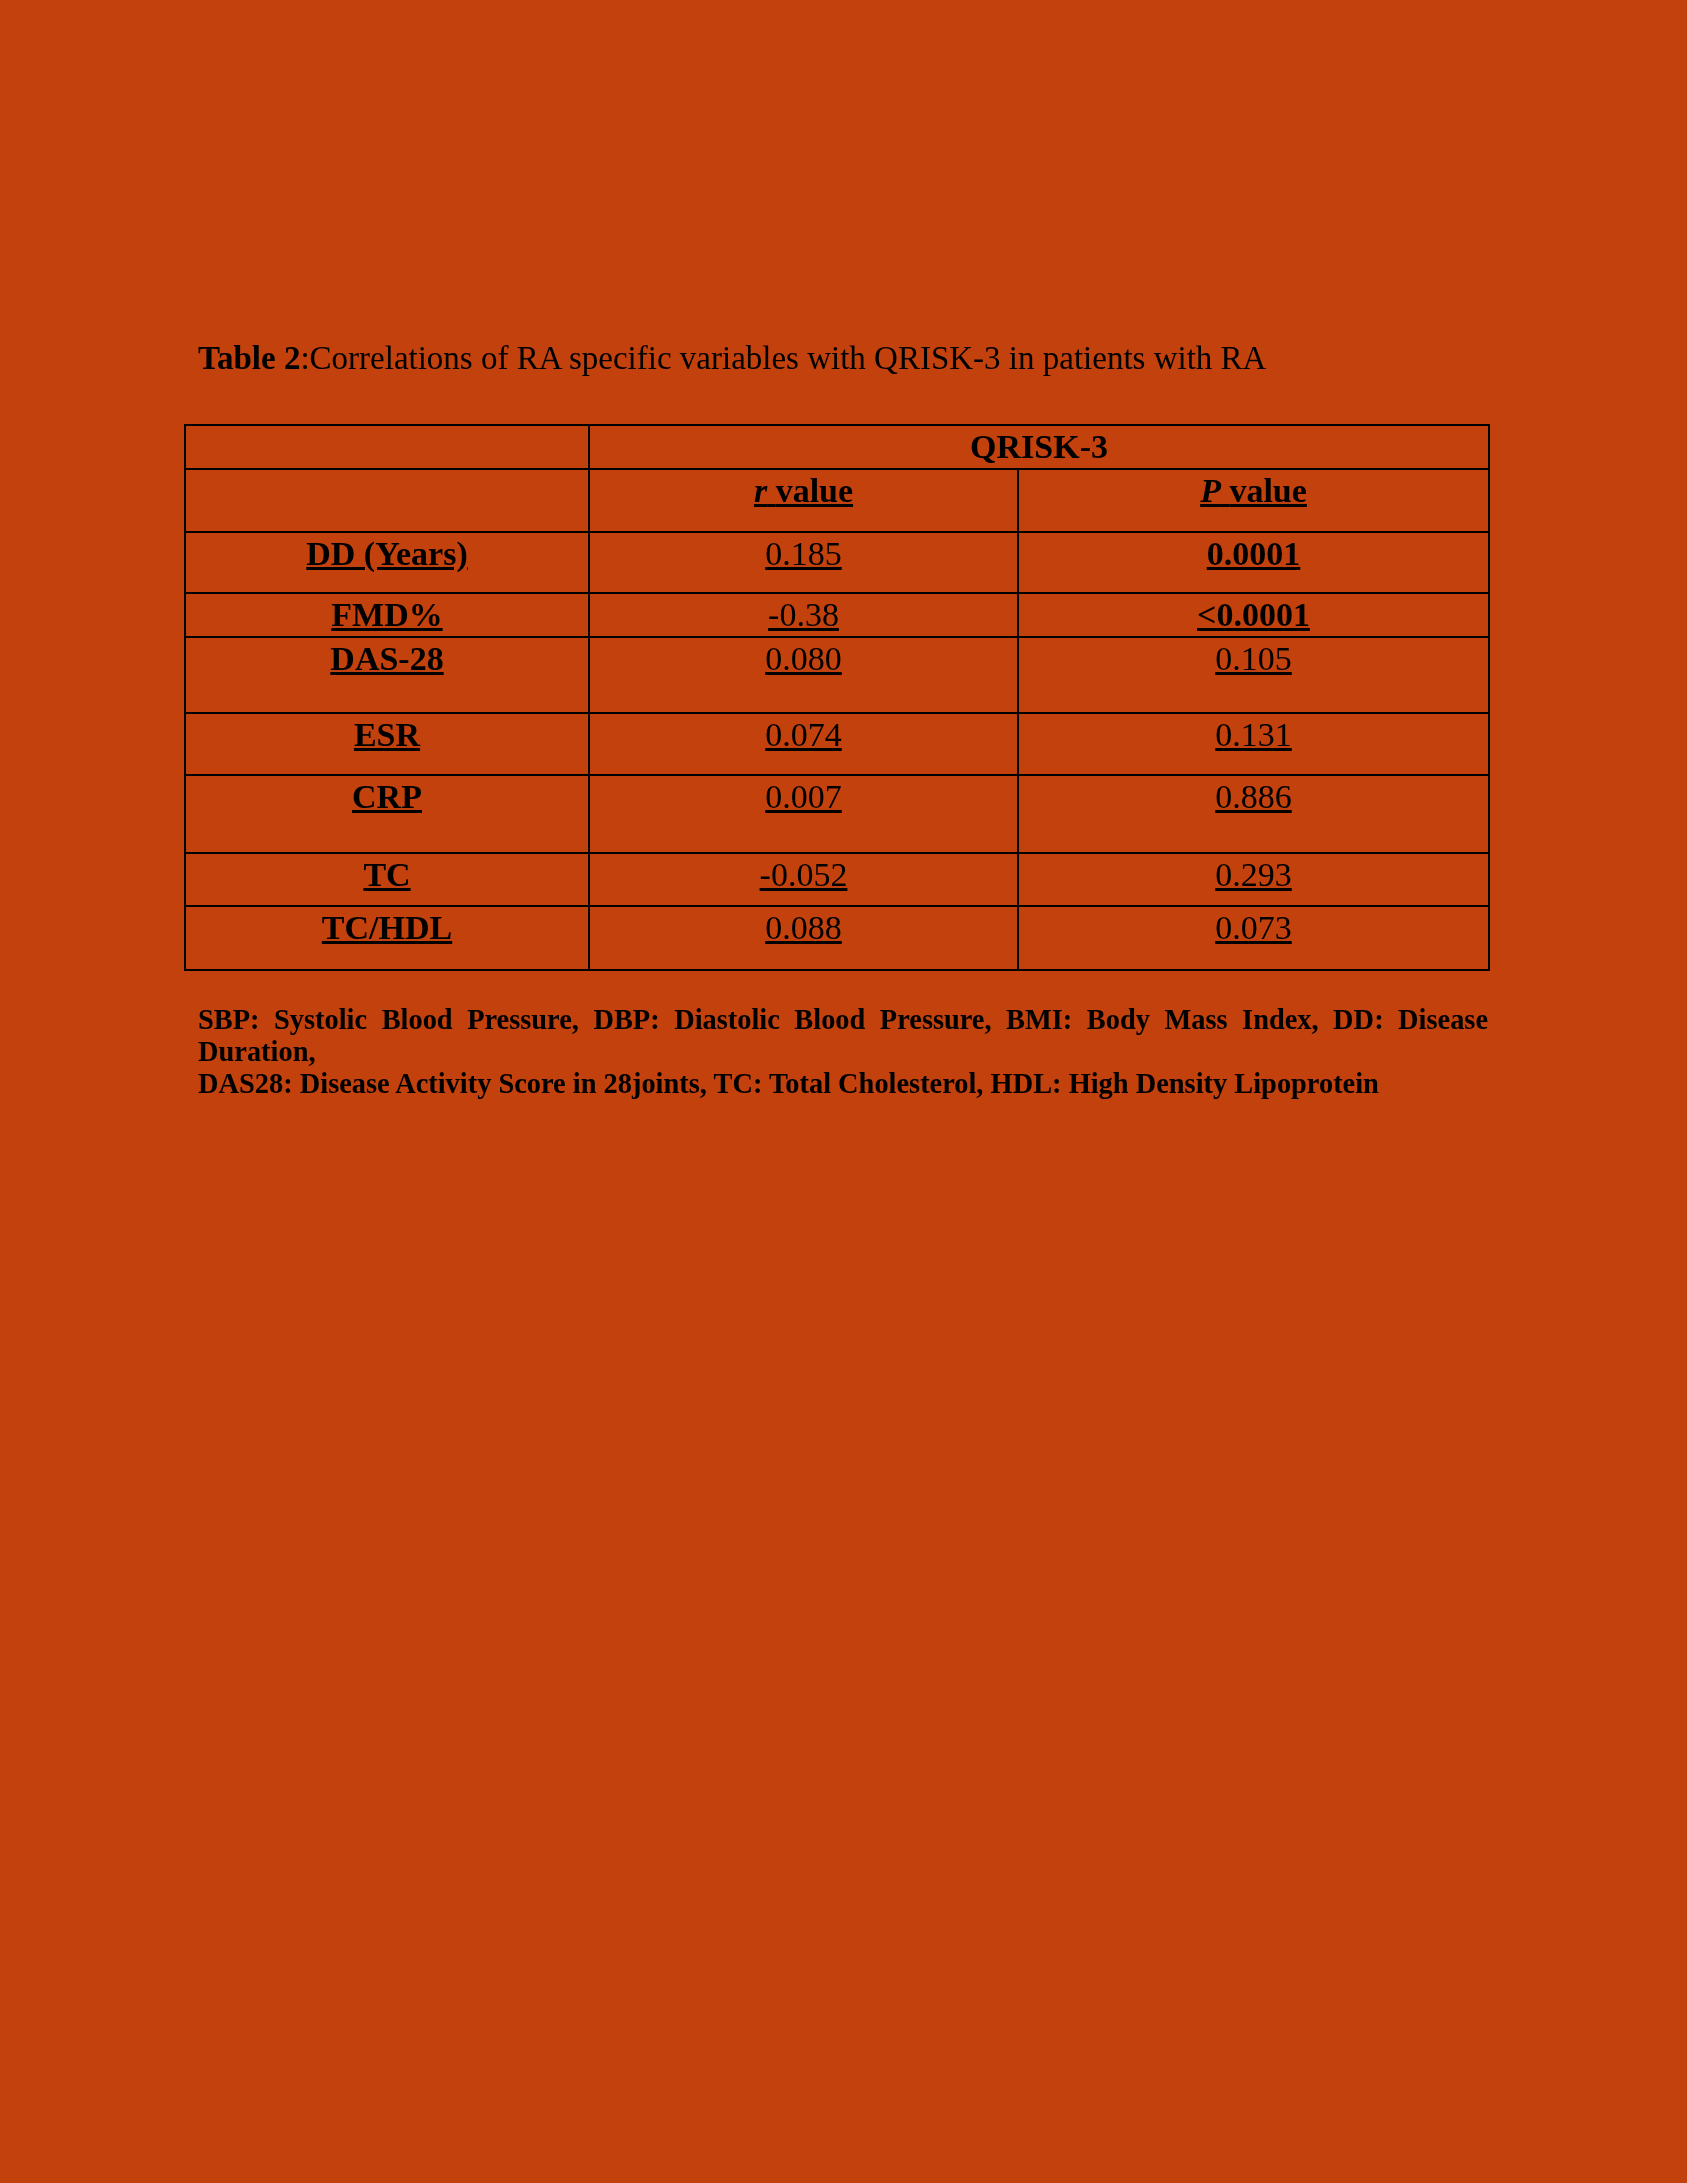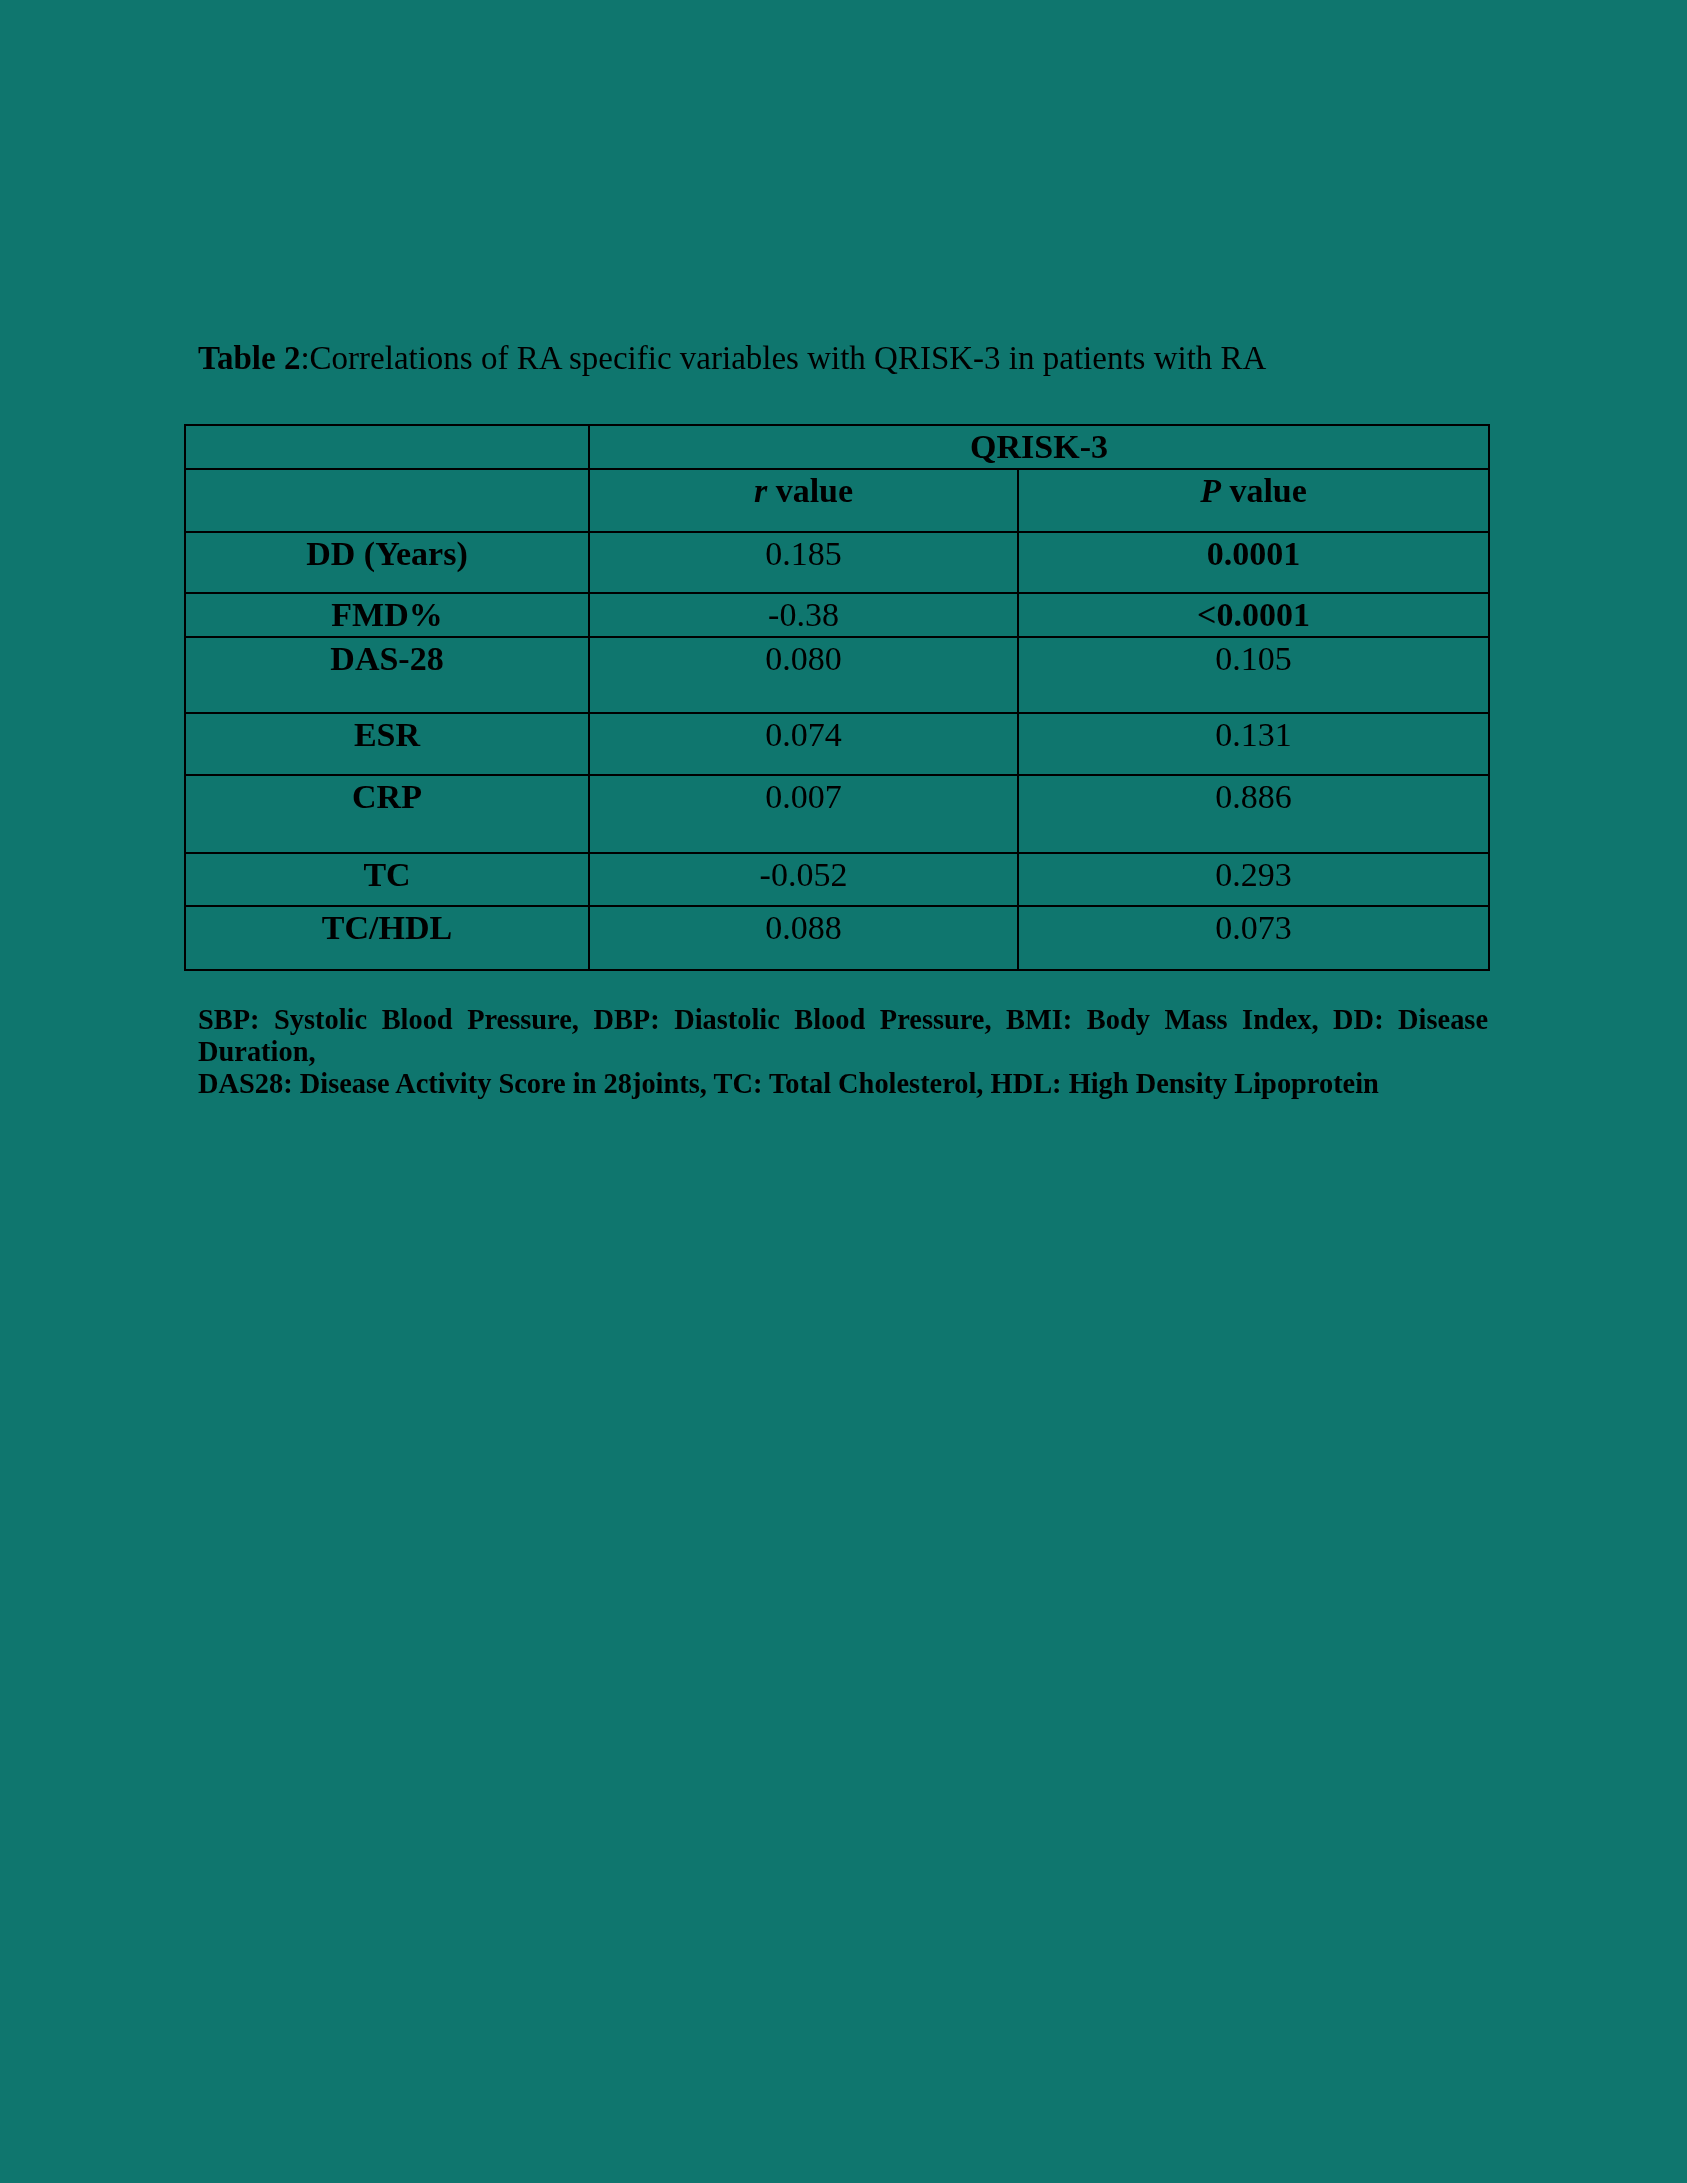--- a/index.html
+++ b/index.html
@@ -5,21 +5,21 @@
   html, body { margin: 0; padding: 0; }
   body {
     width: 1687px; height: 2183px;
     background: #ffffff;
     color: #000000;
     font-family: "Liberation Serif", serif;
   }
   .page {
     position: relative;
     width: 1687px; height: 2183px;
-    background: #0f766e;
+    background: #c2410c;
     overflow: hidden;
   }
   .caption {
     position: absolute;
     left: 198px; top: 339px;
     margin: 0;
     font-size: 33px;
     line-height: 38px;
     white-space: nowrap;
   }
@@ -32,21 +32,21 @@
     table-layout: fixed;
     font-size: 34px;
     line-height: 40px;
   }
   .tbl td {
     border: 2px solid #000;
     vertical-align: top;
     padding: 1.3px 6.6px 0 6.6px;
     overflow: hidden;
   }
-  .tbl tr.hsep td { border-top-width: 2.6px; }
+  .tbl tr.hsep td { border-top-width: 2.6px; text-decoration: underline; }
   .center { text-align: center; }
   .footnote {
     position: absolute;
     left: 198px; top: 1004px;
     width: 1290px;
     font-size: 28.4px;
     line-height: 32px;
     font-weight: bold;
   }
   .fn-just { text-align: justify; text-align-last: justify; }

